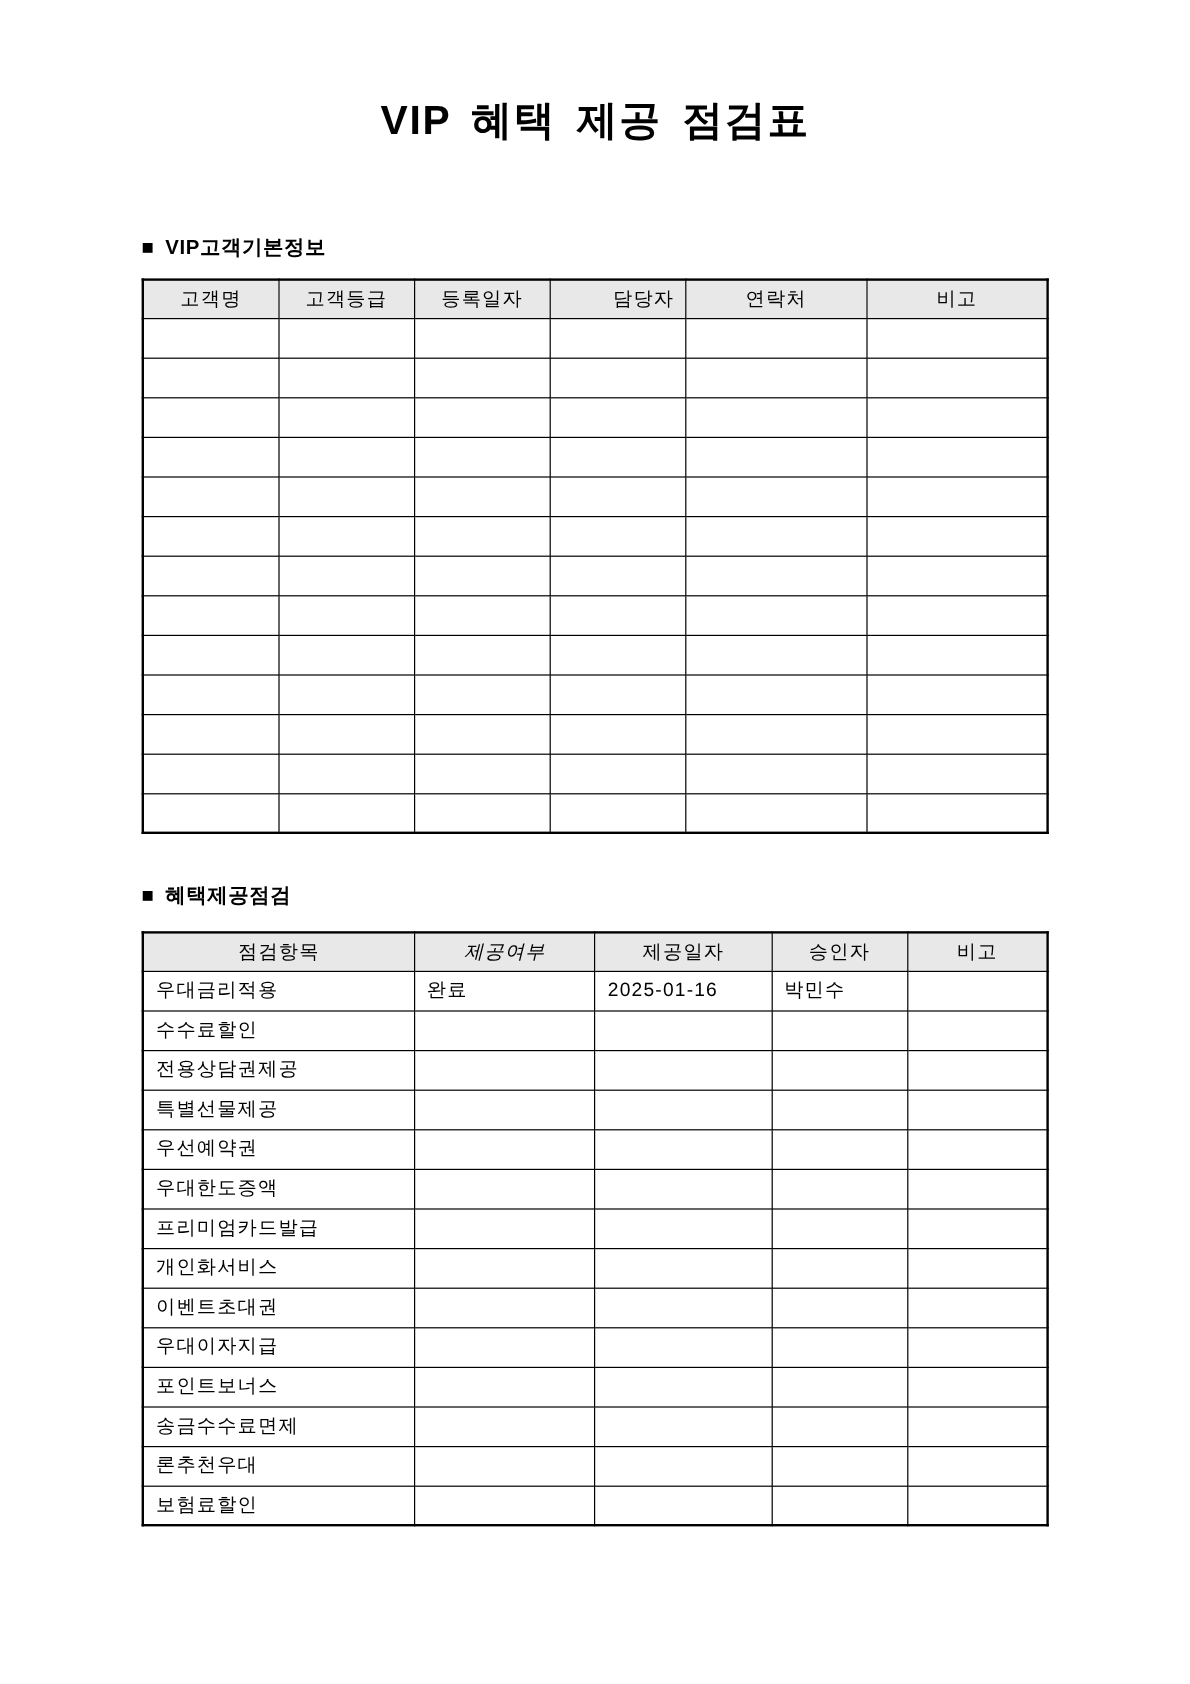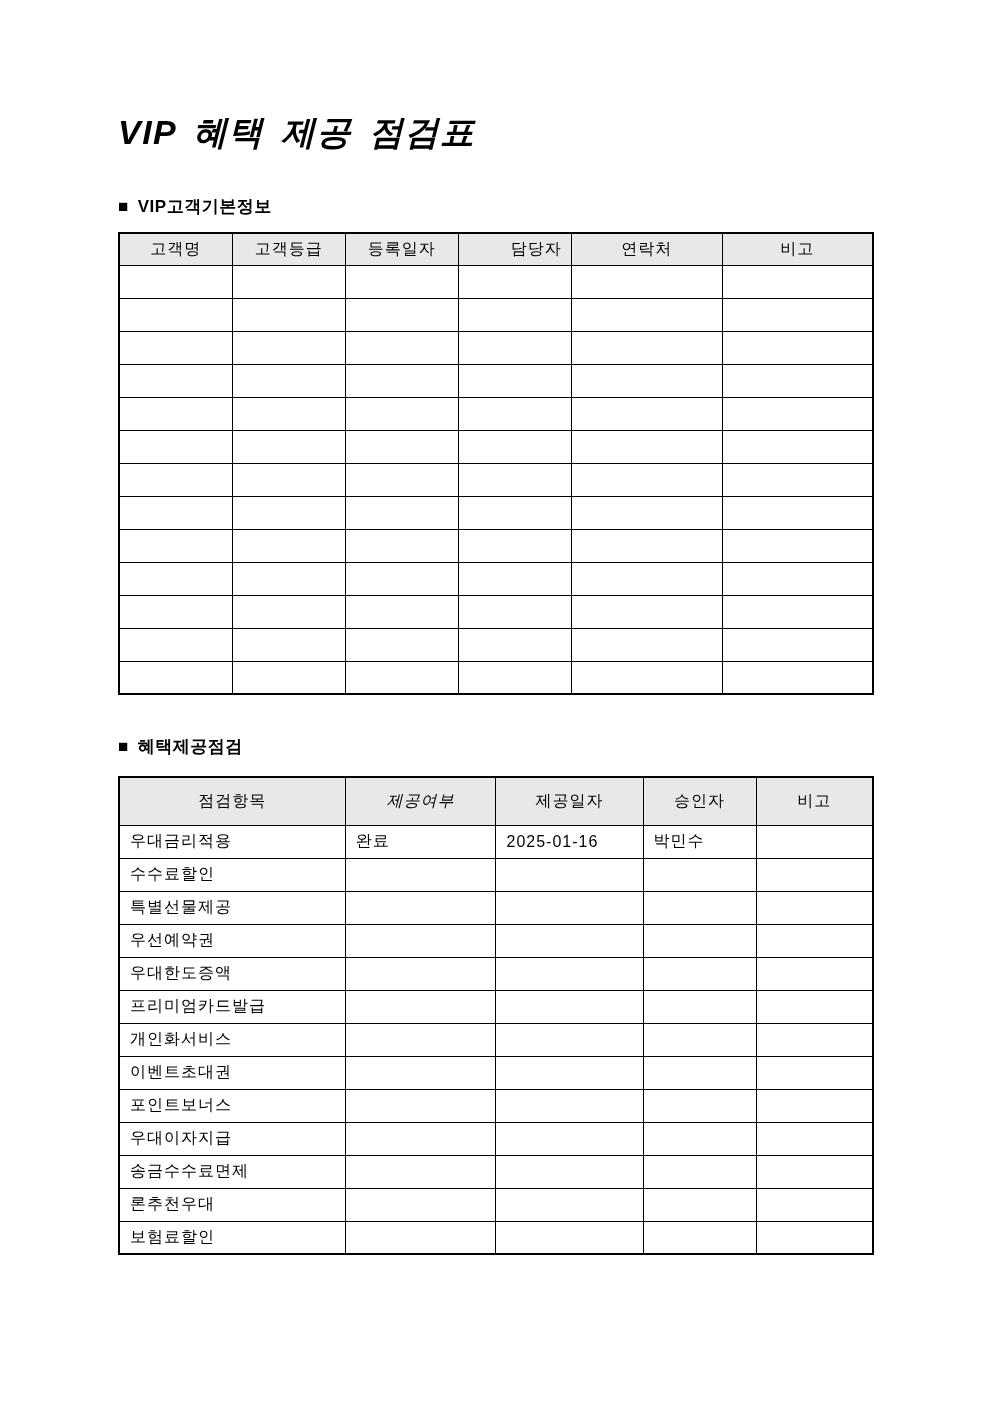--- a/index.html
+++ b/index.html
@@ -15,29 +15,28 @@
     height: 1403px;
     position: relative;
     overflow: hidden;
   }
   .content {
     width: 756px;
     margin-left: 118px;
   }
   .doc-title {
     margin: 0;
-    padding-top: 110px;
+    padding-top: 78px;
     height: 142px;
     font-size: 34px;
     font-weight: bold;
     letter-spacing: 1.5px;
     word-spacing: 6px;
-    text-align: left;
+    text-align: center;
     white-space: nowrap;
-    font-style: italic;
   }
   .sec-heading {
     display: flex;
     align-items: center;
     font-size: 17px;
     font-weight: bold;
     line-height: 20px;
     letter-spacing: 0.5px;
   }
   .sec1 .sec-heading { margin-top: 55px; }
@@ -63,21 +62,21 @@
     overflow: hidden;
     white-space: nowrap;
   }
   table.grid th {
     background: var(--header-bg, #e8e8e8);
     text-align: center;
     letter-spacing: 1px;
   }
   .t1 th { height: 32px; }
   .t1 td { height: 33px; }
-  .t2 th { height: 48px; margin-left: 12px; }
+  .t2 th { height: 32px; margin-left: 12px; }
   .t2 td { height: 33px; text-align: left; padding-left: 10px; letter-spacing: 1px; }
   
   .t1 th:nth-child(1) { width: 15%; }
   .t1 th:nth-child(2) { width: 15%; }
   .t1 th:nth-child(3) { width: 15%; font-family: Liberation Serif, serif; }
   .t1 th:nth-child(4) { width: 15%; padding-left: 44px; }
   .t1 th:nth-child(5) { width: 20%; text-align: center; }
   .t1 th:nth-child(6) { width: 20%; }
   
   .t2 th:nth-child(1) { width: 30%; }
@@ -242,20 +241,27 @@
             <td></td>
           </tr>
           <tr>
             <td>수수료할인</td>
             <td></td>
             <td></td>
             <td></td>
             <td></td>
           </tr>
           <tr>
+            <td>전용상담권제공</td>
+            <td></td>
+            <td></td>
+            <td></td>
+            <td></td>
+          </tr>
+          <tr>
             <td>특별선물제공</td>
             <td></td>
             <td></td>
             <td></td>
             <td></td>
           </tr>
           <tr>
             <td>우선예약권</td>
             <td></td>
             <td></td>
@@ -284,28 +290,28 @@
             <td></td>
           </tr>
           <tr>
             <td>이벤트초대권</td>
             <td></td>
             <td></td>
             <td></td>
             <td></td>
           </tr>
           <tr>
+            <td>우대이자지급</td>
+            <td></td>
+            <td></td>
+            <td></td>
+            <td></td>
+          </tr>
+          <tr>
             <td>포인트보너스</td>
-            <td></td>
-            <td></td>
-            <td></td>
-            <td></td>
-          </tr>
-          <tr>
-            <td>우대이자지급</td>
             <td></td>
             <td></td>
             <td></td>
             <td></td>
           </tr>
           <tr>
             <td>송금수수료면제</td>
             <td></td>
             <td></td>
             <td></td>

